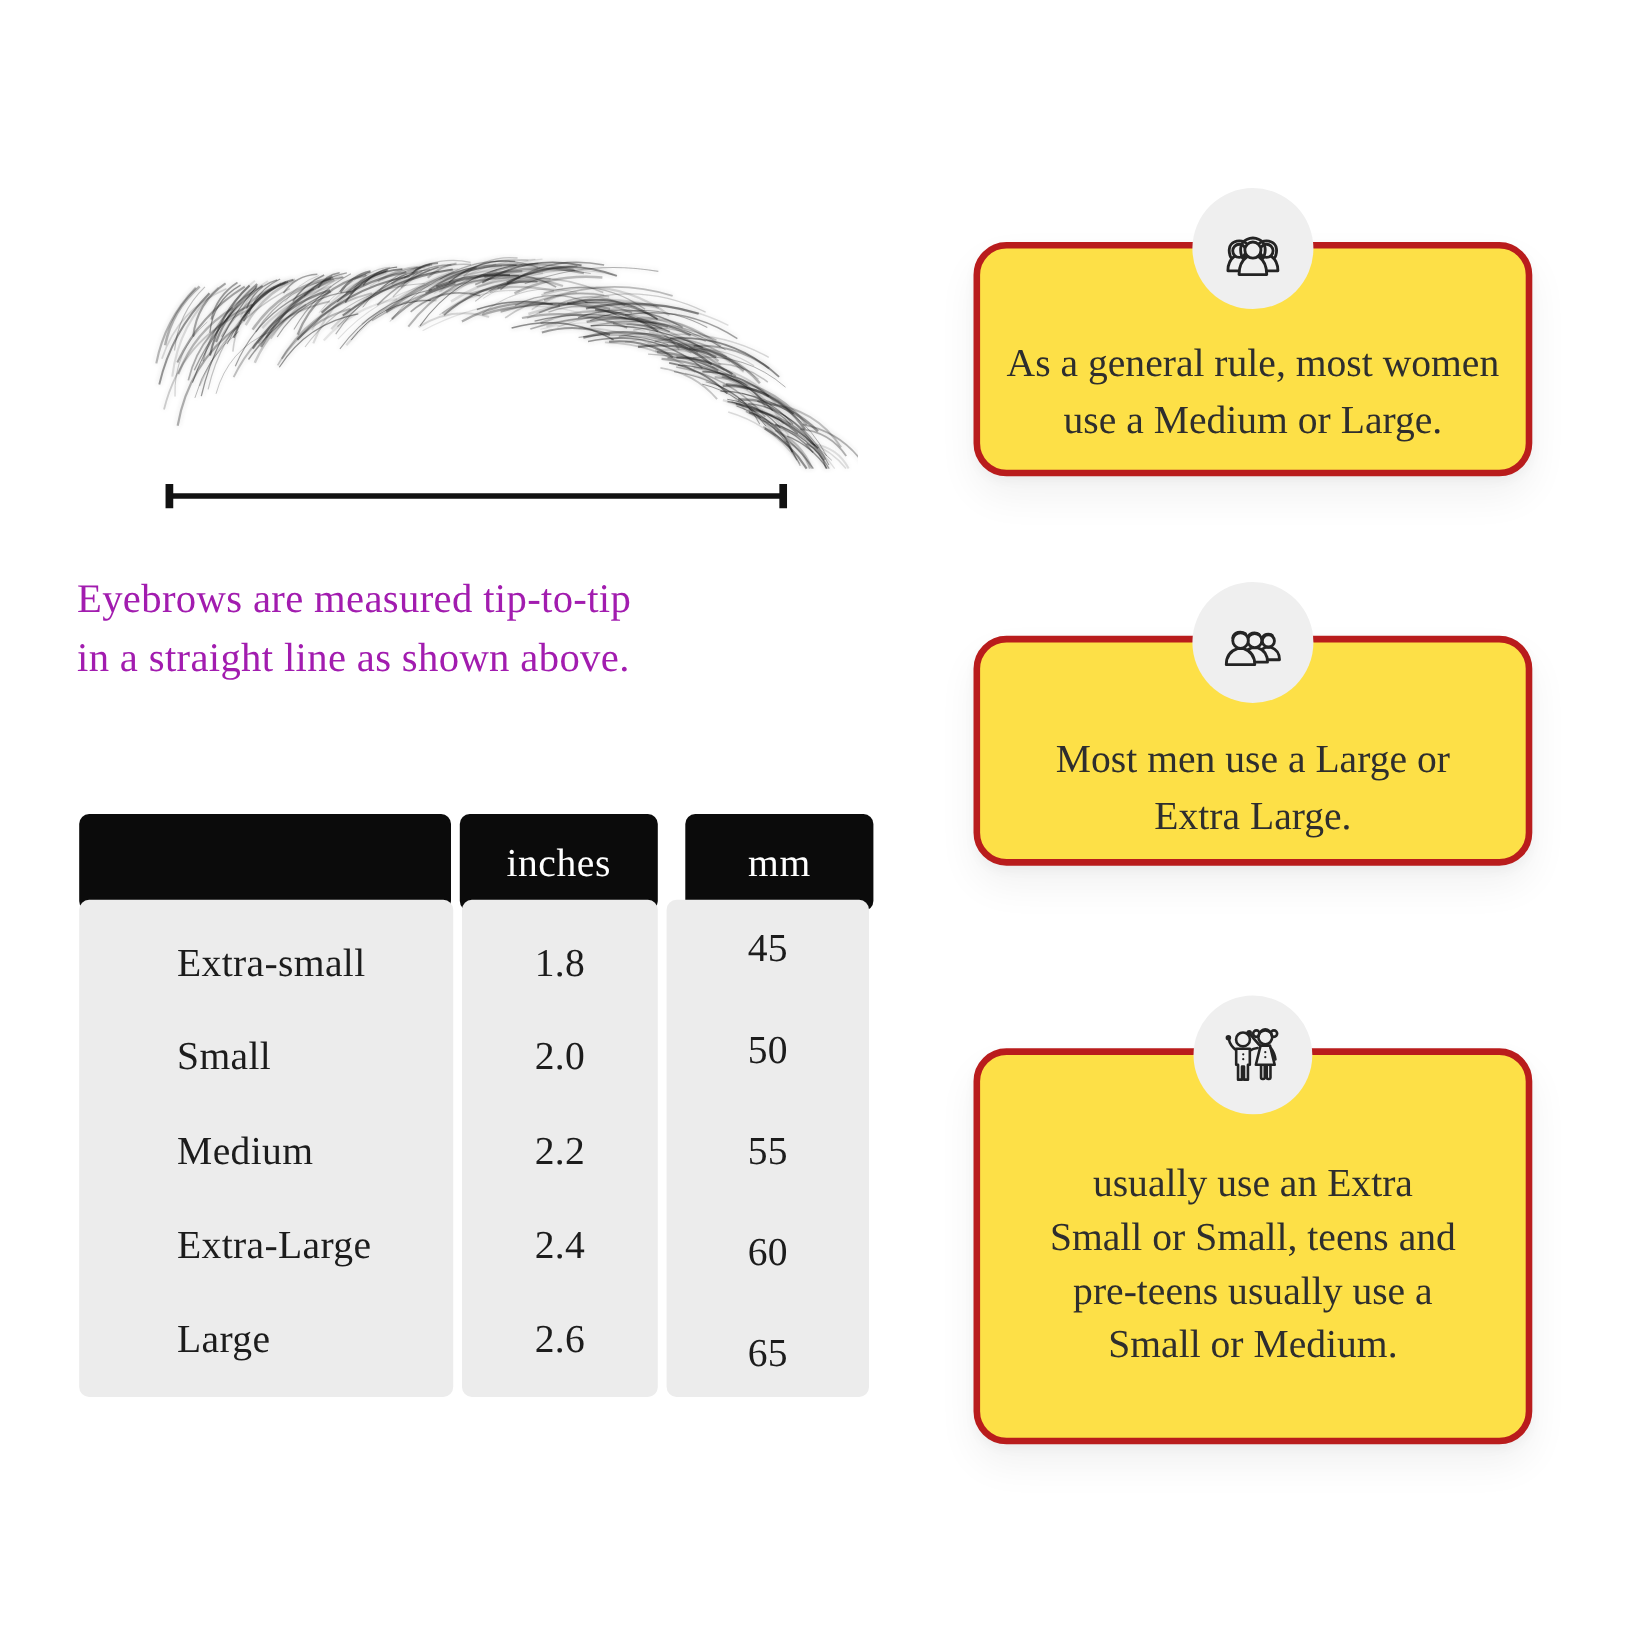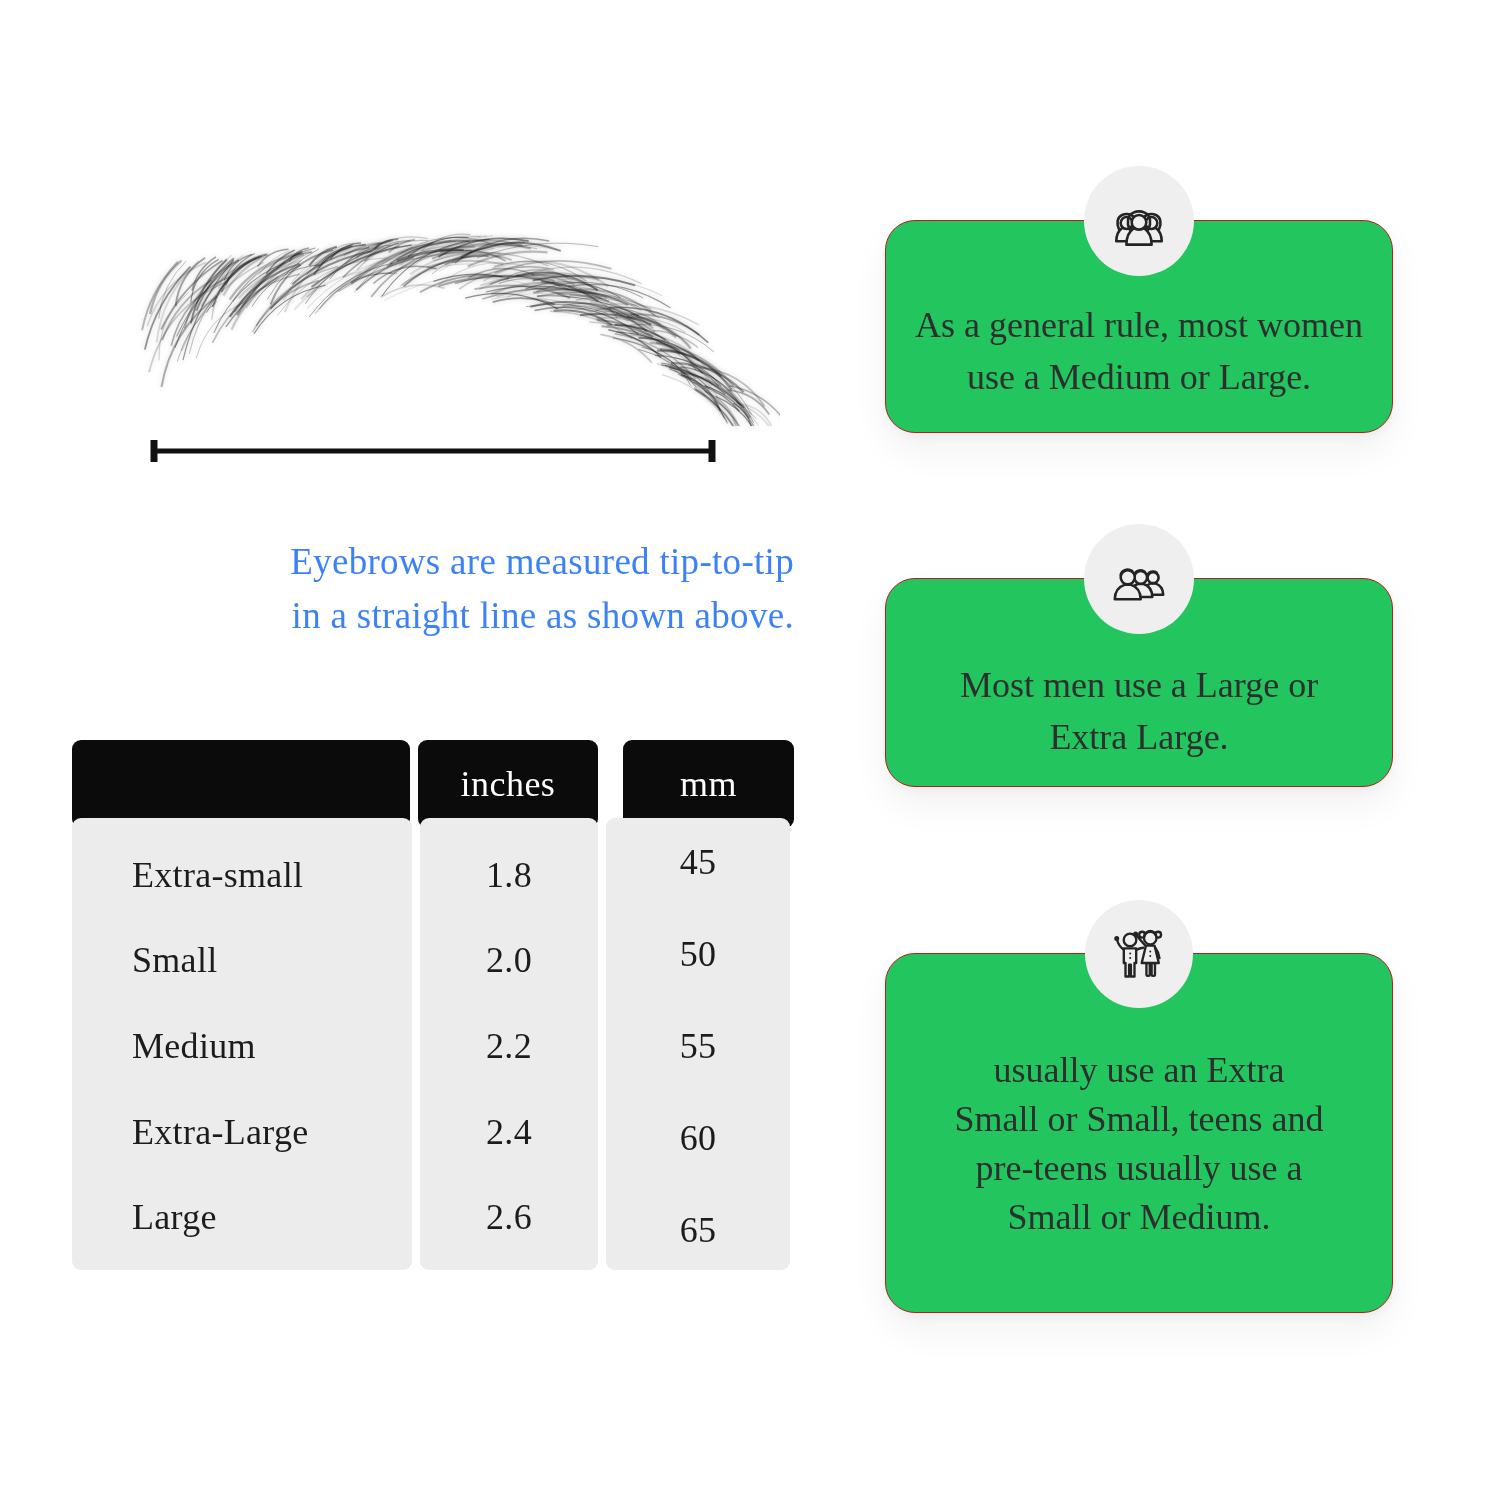--- a/index.html
+++ b/index.html
@@ -4,42 +4,42 @@
 <style>
   html,body{margin:0;padding:0;background:#ffffff;}
   .canvas{
     position:relative;width:1500px;height:1500px;overflow:hidden;background:#ffffff;
     font-family:"Liberation Serif","DejaVu Serif",serif;color:#1f1f1f;
   }
   
   .eyebrow-illustration{position:absolute;left:100px;top:210px;width:680px;height:220px;}
   .measure-line{position:absolute;left:150px;top:439px;width:566px;height:24px;}
   .caption{
-    position:absolute;left:70px;top:535px;width:724px;text-align:right;
-    font-size:37px;line-height:54px;letter-spacing:0.3px;color:#3b82f6;
+    position:absolute;left:70px;top:518px;width:724px;text-align:left;
+    font-size:37px;line-height:54px;letter-spacing:0.3px;color:#a21caf;
   }
   
   .thead{position:absolute;left:72px;top:740px;width:722px;height:88px;display:flex;gap:8px;}
   .th{
     background:#0b0b0b;border-radius:9px;color:#ffffff;display:flex;align-items:center;
     justify-content:center;font-size:36px;letter-spacing:0.5px;
   }
   .th.c1{width:340px;} .th.c2{width:182px;} .th.c3{width:172px;margin-left:17px;}
   .tbody{position:absolute;left:72px;top:818px;width:722px;height:452px;display:flex;gap:8px;}
   .tcol{
     background:#ececec;border-radius:9px;display:flex;flex-direction:column;
     padding:14px 0 10px 0;box-sizing:border-box;font-size:36px;color:#1c1c1c;
   }
   .tcol.c1{width:340px;} .tcol.c2{width:178px;} .tcol.c3{width:184px;gap:32px;}
   .cell{flex:1;display:flex;align-items:center;justify-content:center;letter-spacing:0.3px;}
-  .tcol.c1 .cell{justify-content:flex-start;padding-left:60px;}
+  .tcol.c1 .cell{justify-content:flex-start;padding-left:60px;margin-left:29px;}
   
   .card{
-    position:absolute;left:885px;width:508px;background:#22c55e;border-radius:30px;
-    border:1px solid #b91c1c;box-sizing:border-box;
+    position:absolute;left:885px;width:508px;background:#fde047;border-radius:30px;
+    border:6px solid #b91c1c;box-sizing:border-box;
     box-shadow:0 18px 36px rgba(0,0,0,0.055),0 4px 10px rgba(0,0,0,0.035);
   }
   .card.card-women{top:220px;height:213px;}
   .card.card-men{top:578px;height:209px;}
   .card.card-kids{top:953px;height:360px;}
   .tip-circle{
     position:absolute;left:50%;top:-55px;transform:translateX(-50%);
     width:110px;height:110px;border-radius:50%;background:#efefef;
     display:flex;align-items:center;justify-content:center;
   }

